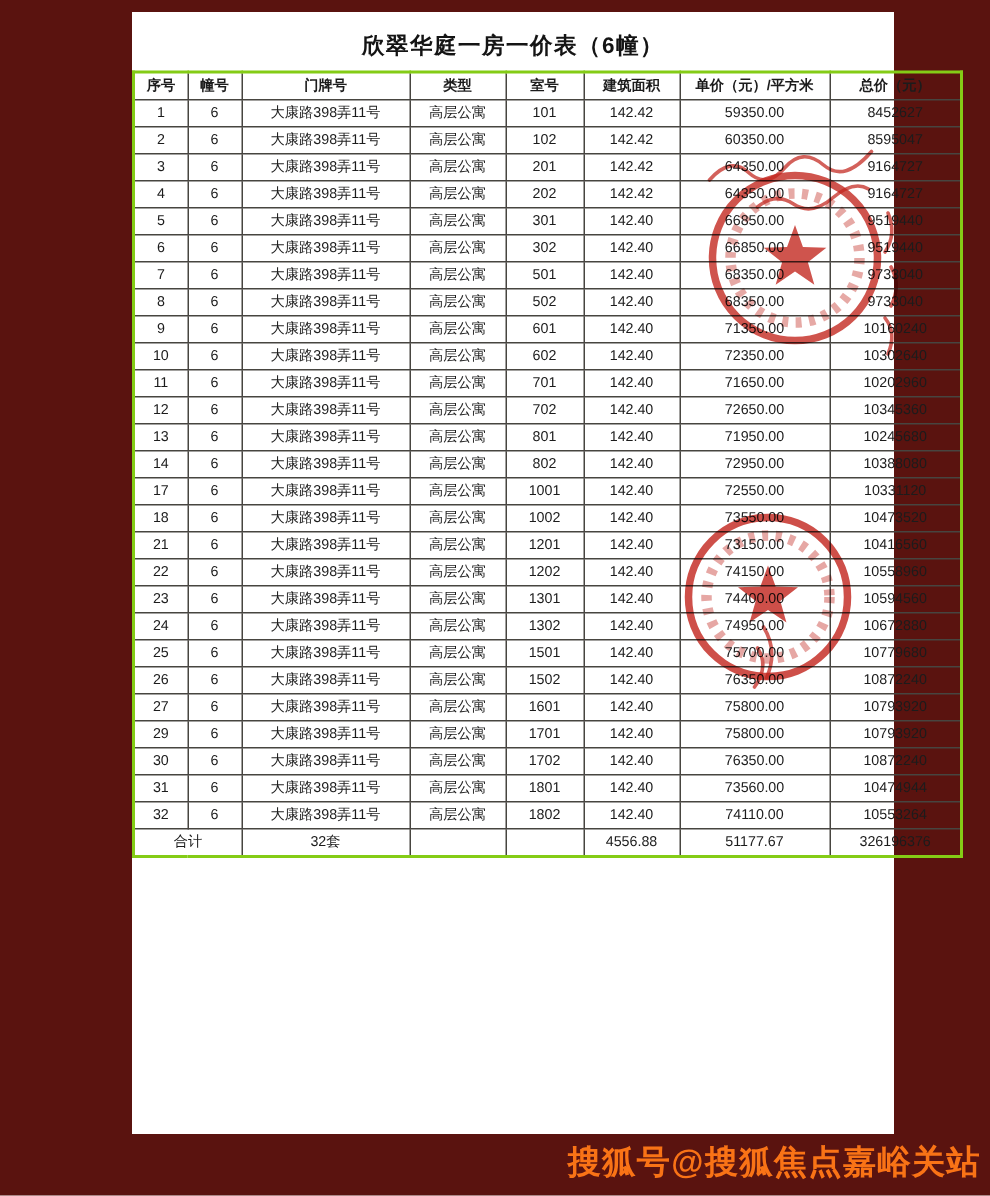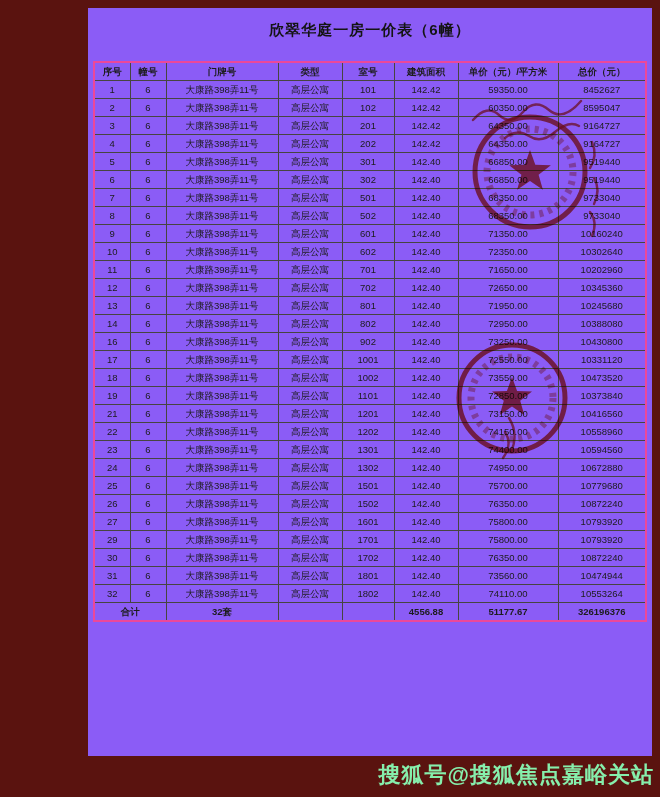--- a/index.html
+++ b/index.html
@@ -4,50 +4,50 @@
 <style>
   *{box-sizing:border-box;margin:0;padding:0}
   html,body{width:660px;height:797px}
   body{
     position:relative;
     background:#5a130f;
     overflow:hidden;
     font-family:"Liberation Sans",sans-serif;
   }
   .paper{
-    position:absolute;left:88px;top:8px;width:564px;height:748px;
-    background:#8b5cf6;
+    position:absolute;left:88px;top:8px;width:508px;height:748px;
+    background:#ffffff;
   }
   .corner-mark{
     position:absolute;left:88px;top:8px;width:0;height:0;
     border-top:12px solid #18100d;border-right:18px solid transparent;
   }
   .title{
     padding-top:13px;text-align:center;
     font-size:15px;font-weight:bold;letter-spacing:1px;color:#141414;
   }
   table{
     border-collapse:collapse;table-layout:fixed;width:552px;
-    margin:21px auto 0;border:2px solid #ec4899;
+    margin:7px auto 0;border:2px solid #84cc16;
   }
   th,td{
     border:1px solid #474540;text-align:center;
     font-size:9.5px;color:#1c1c1c;height:18px;line-height:17px;
     padding:0;white-space:nowrap;overflow:hidden;
   }
   th{font-weight:bold}
-  tfoot td{font-weight:bold}
+  tfoot td{font-weight:normal}
   .overlay{
     position:absolute;left:0;top:0;width:660px;height:797px;
     pointer-events:none;mix-blend-mode:multiply;
   }
   .watermark{
     position:absolute;right:6px;bottom:7px;
     font-size:22px;font-weight:bold;letter-spacing:1px;
-    color:#86efac;
+    color:#f97316;
   }
 </style>
 </head>
 <body>
 
 <div class="corner-mark"></div>
 
 <div class="paper">
   <div class="title">欣翠华庭一房一价表（6幢）</div>
   <table>
@@ -208,58 +208,38 @@
           <td>14</td>
           <td>6</td>
           <td>大康路398弄11号</td>
           <td>高层公寓</td>
           <td>802</td>
           <td>142.40</td>
           <td>72950.00</td>
           <td>10388080</td>
         </tr>
         <tr>
-          <td>16</td>
-          <td>6</td>
-          <td>大康路398弄11号</td>
-          <td>高层公寓</td>
-          <td>902</td>
-          <td>142.40</td>
-          <td>73250.00</td>
-          <td>10430800</td>
-        </tr>
-        <tr>
           <td>17</td>
           <td>6</td>
           <td>大康路398弄11号</td>
           <td>高层公寓</td>
           <td>1001</td>
           <td>142.40</td>
           <td>72550.00</td>
           <td>10331120</td>
         </tr>
         <tr>
           <td>18</td>
           <td>6</td>
           <td>大康路398弄11号</td>
           <td>高层公寓</td>
           <td>1002</td>
           <td>142.40</td>
           <td>73550.00</td>
           <td>10473520</td>
-        </tr>
-        <tr>
-          <td>19</td>
-          <td>6</td>
-          <td>大康路398弄11号</td>
-          <td>高层公寓</td>
-          <td>1101</td>
-          <td>142.40</td>
-          <td>72850.00</td>
-          <td>10373840</td>
         </tr>
         <tr>
           <td>21</td>
           <td>6</td>
           <td>大康路398弄11号</td>
           <td>高层公寓</td>
           <td>1201</td>
           <td>142.40</td>
           <td>73150.00</td>
           <td>10416560</td>

